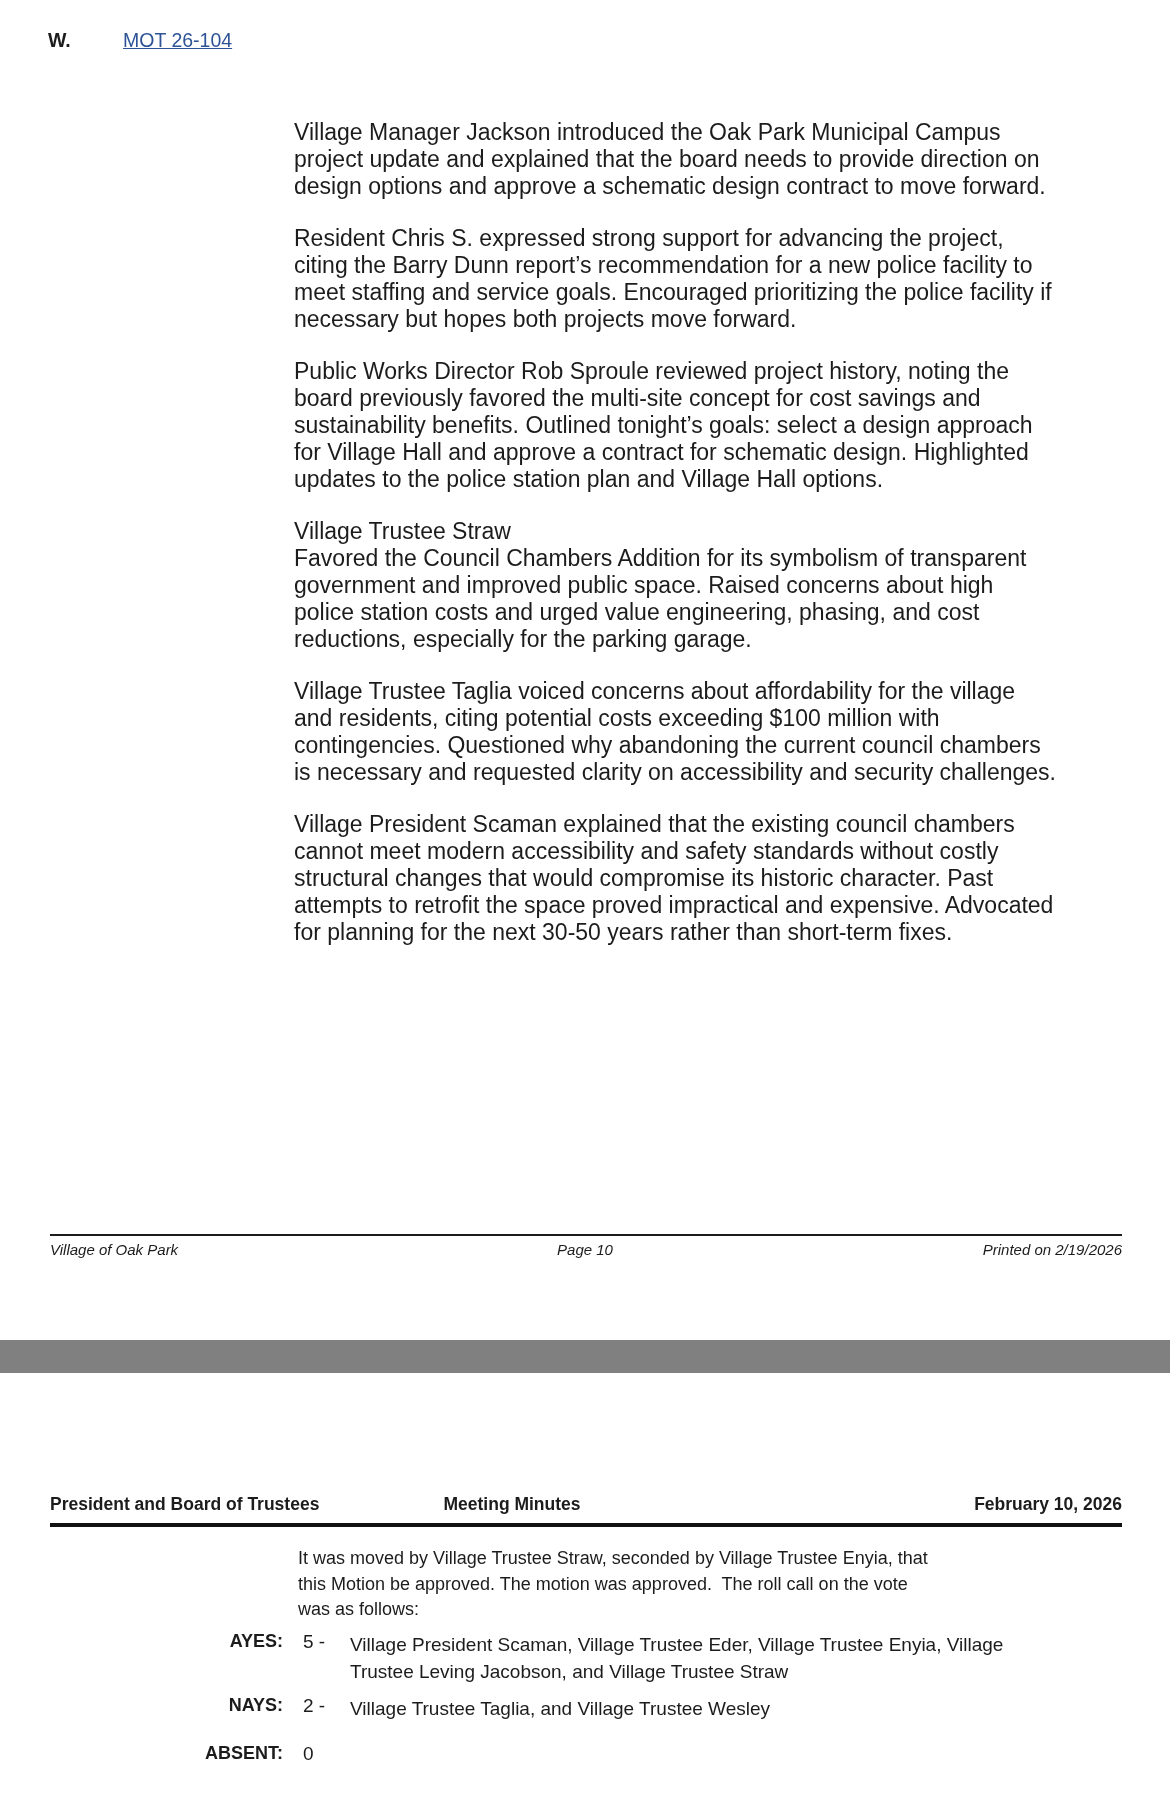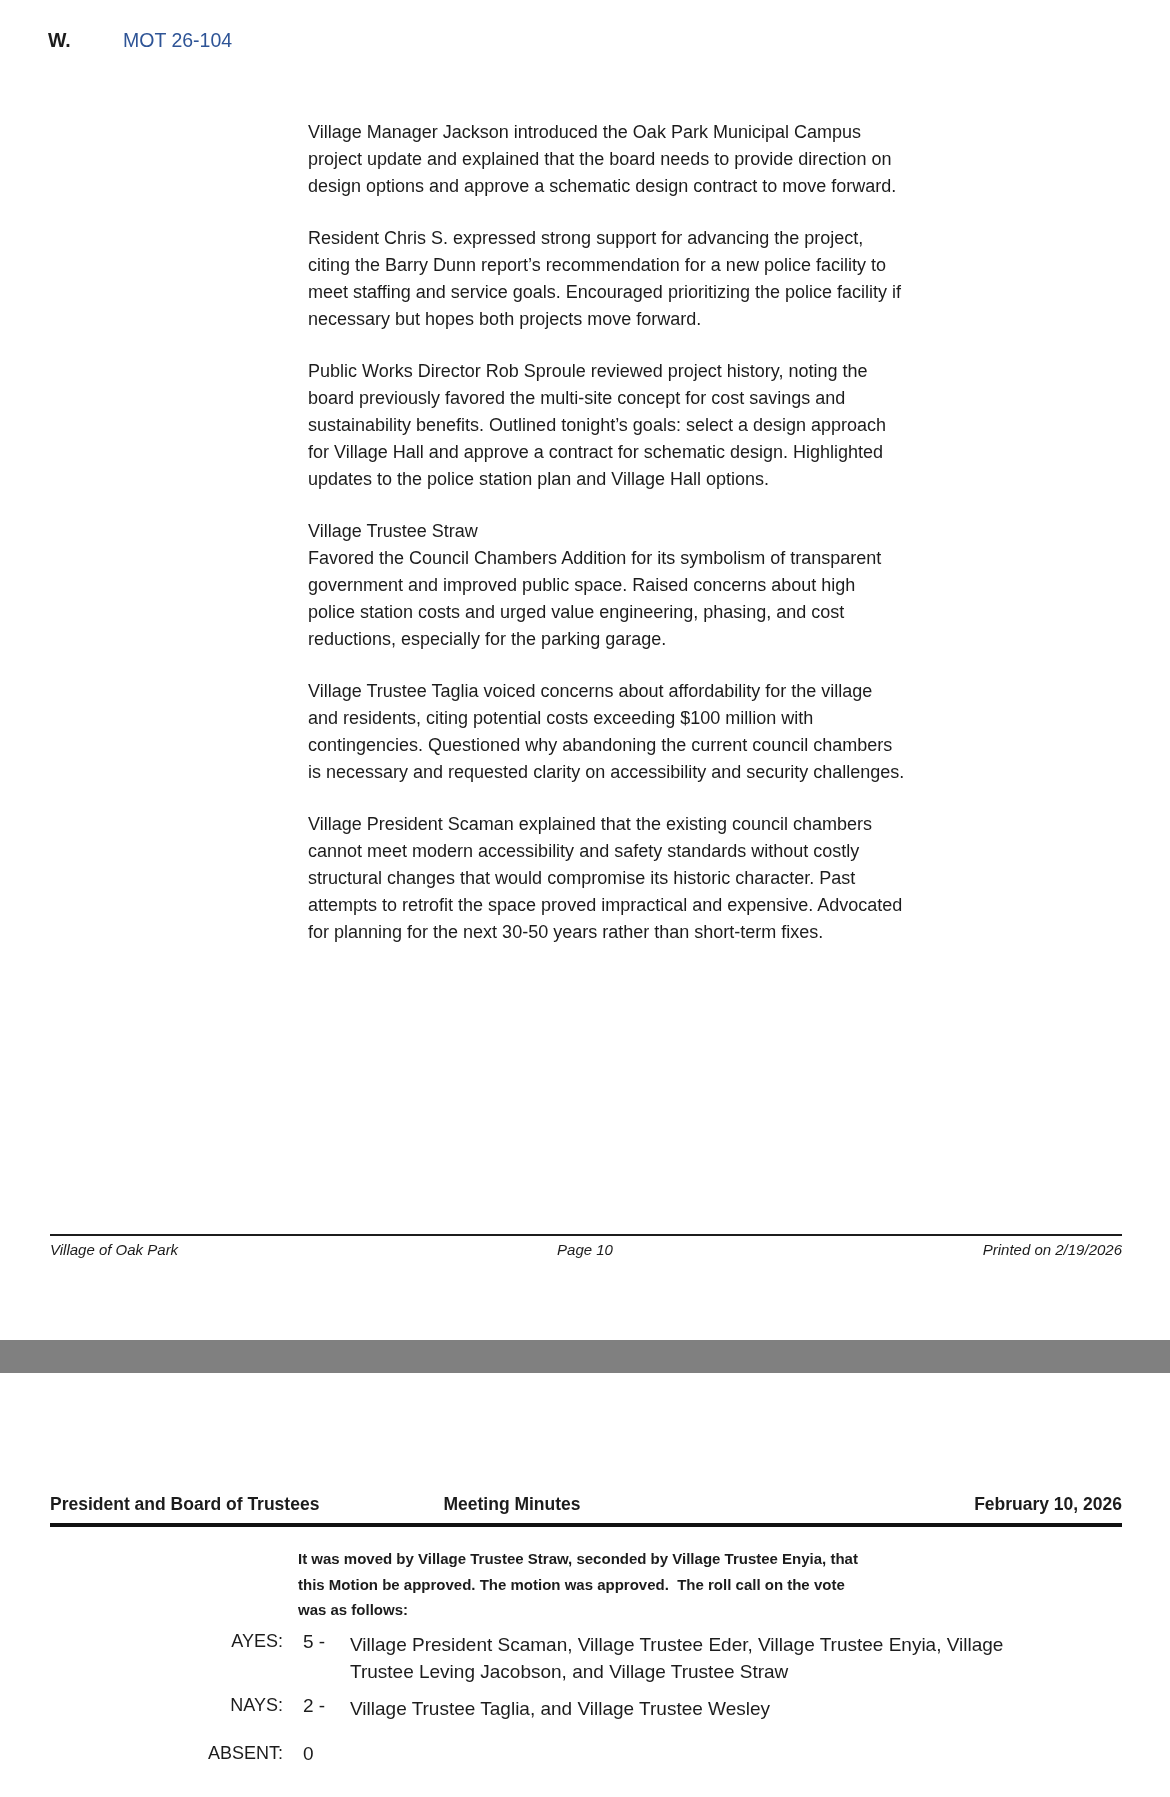--- a/index.html
+++ b/index.html
@@ -7,49 +7,49 @@
     position:relative; width:1170px; height:1797px; margin:0 auto;
     background:#ffffff; overflow:hidden;
     font-family:"Liberation Sans","DejaVu Sans",sans-serif;
     color:#1c1c1c;
   }
   .pre { white-space:pre; }
   .abs { position:absolute; }
 
   
   .item-letter { left:48px; top:29px; font-size:19.5px; font-weight:bold; }
-  .item-code   { left:123px; top:29px; font-size:19.5px; cursor:pointer; }
+  .item-code   { left:123px; top:29px; font-size:19.5px; text-decoration:underline; cursor:pointer; }
   .item-title  { left:290px; top:29px; font-size:19.5px; line-height:27px; }
 
   
   .body-col { left:290px; top:119px; width:740px; }
-  .body-col p { margin:0 0 25px 18px; font-size:18px; line-height:27px; white-space:pre; }
+  .body-col p { margin:0 0 25px 4px; font-size:23px; line-height:27px; white-space:pre; }
 
   
   .footer-rule { left:50px; top:1234px; width:1072px; height:2px; background:#1c1c1c; }
   .footer-text { top:1241px; font-size:15px; font-weight:normal; font-style:italic; }
   .footer-left   { left:50px; }
   .footer-center { left:0; width:1170px; text-align:center; }
   .footer-right  { right:48px; }
 
   
   .page-break-bar { left:0; top:1340px; width:1170px; height:33px; }
 
   
   .p2-header-text { top:1494px; font-size:17.5px; font-weight:bold; }
   .p2-header-left   { left:50px; }
   .p2-header-center { left:0; width:1024px; text-align:center; }
   .p2-header-right  { right:48px; }
   .p2-header-rule { left:50px; top:1523px; width:1072px; height:4px; background:#111111; }
 
   
-  .motion-text { left:298px; top:1546px; font-size:15px; font-weight:bold; line-height:25.5px; white-space:pre; }
+  .motion-text { left:298px; top:1546px; font-size:18px; font-weight:normal; line-height:25.5px; white-space:pre; }
 
   
-  .vote-label { left:50px; width:233px; text-align:right; font-size:18px; font-weight:normal; }
+  .vote-label { left:50px; width:233px; text-align:right; font-size:18px; font-weight:bold; }
   .vote-count { left:303px; font-size:19px; }
   .vote-names { left:350px; font-size:19px; line-height:27px; white-space:pre; }
   .row-ayes   .vote-label, .row-ayes .vote-count, .row-ayes .vote-names   { top:1631px; }
   .row-nays   .vote-label, .row-nays .vote-count, .row-nays .vote-names   { top:1695px; }
   .row-absent .vote-label, .row-absent .vote-count, .row-absent .vote-names { top:1743px; }
 </style>
 </head>
 <body>
 
 <div class="page">

